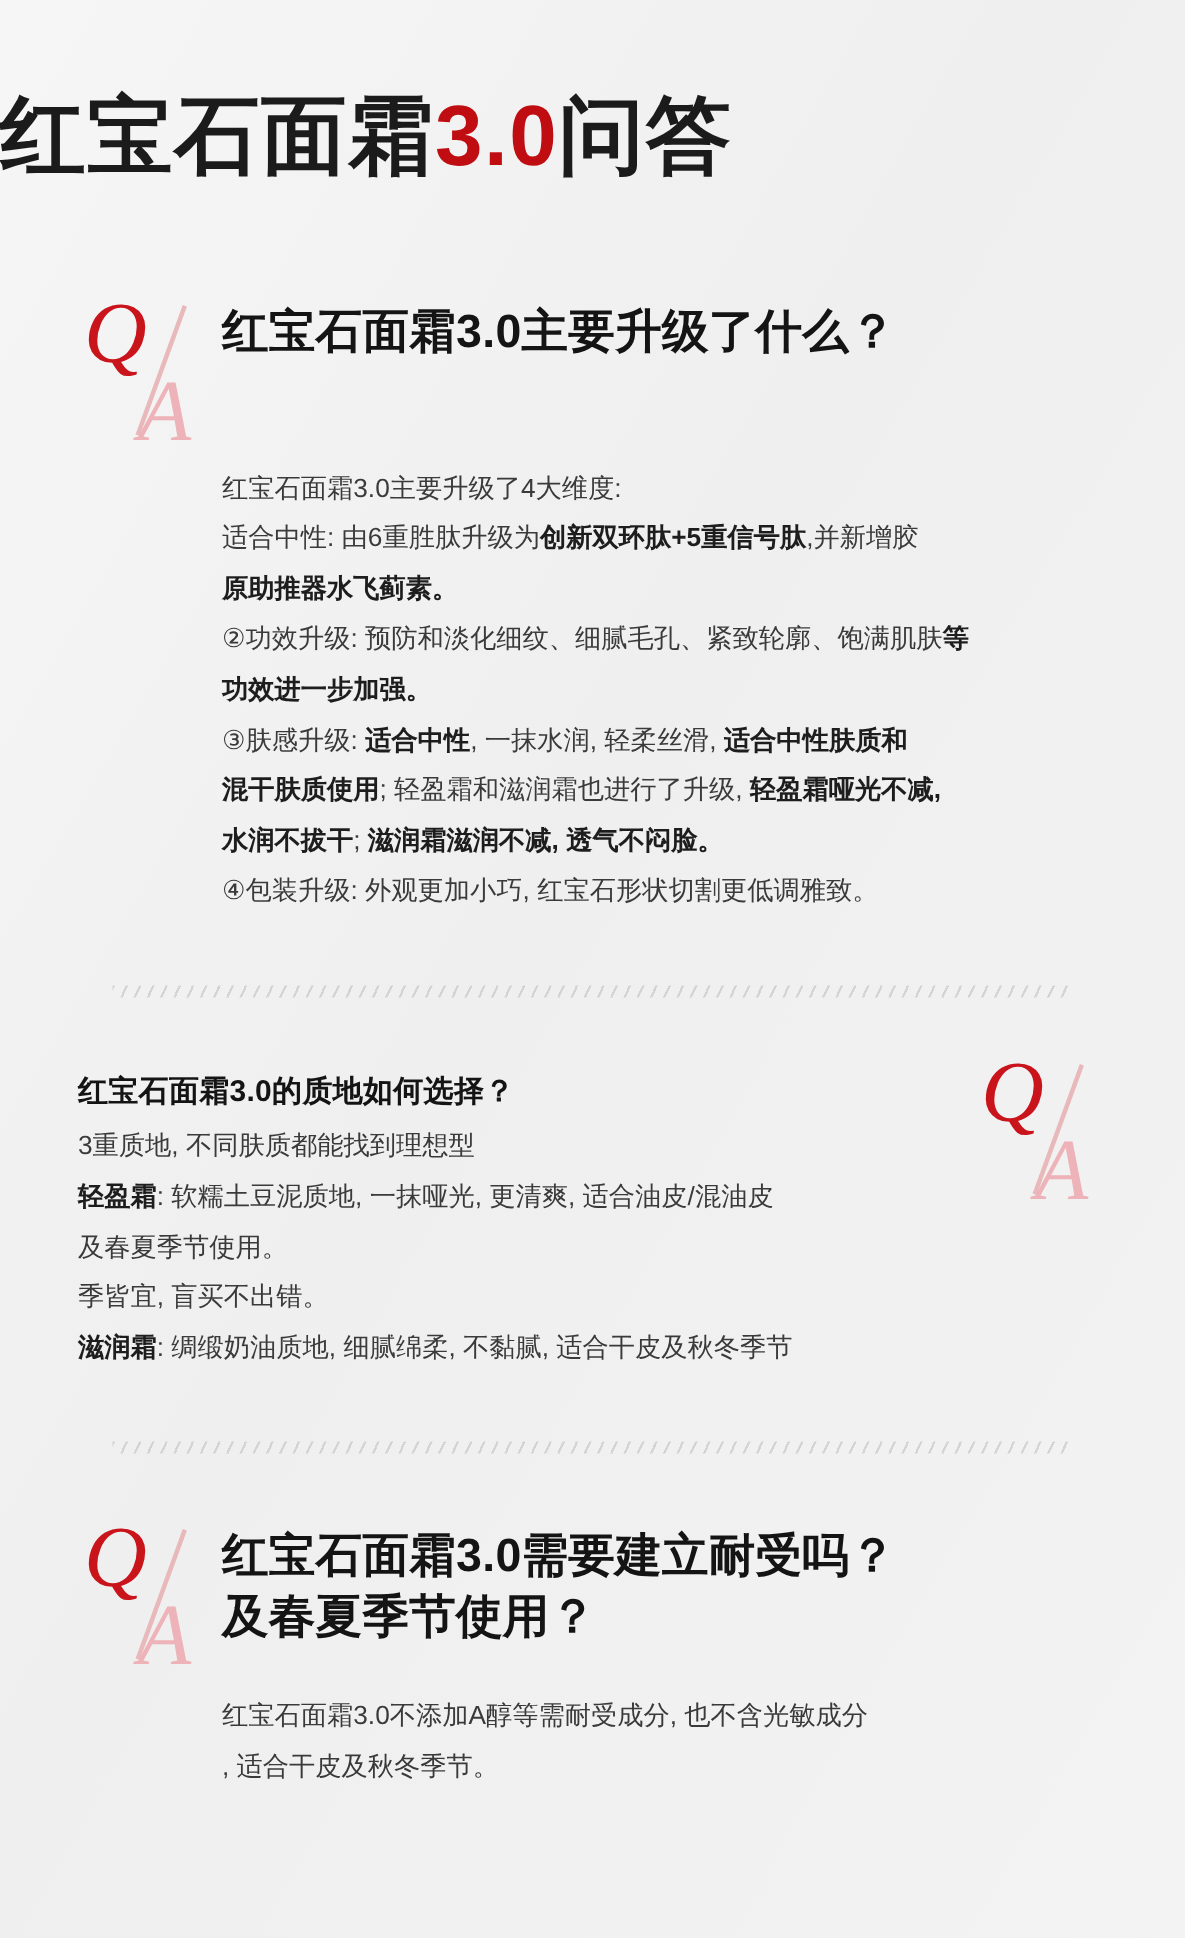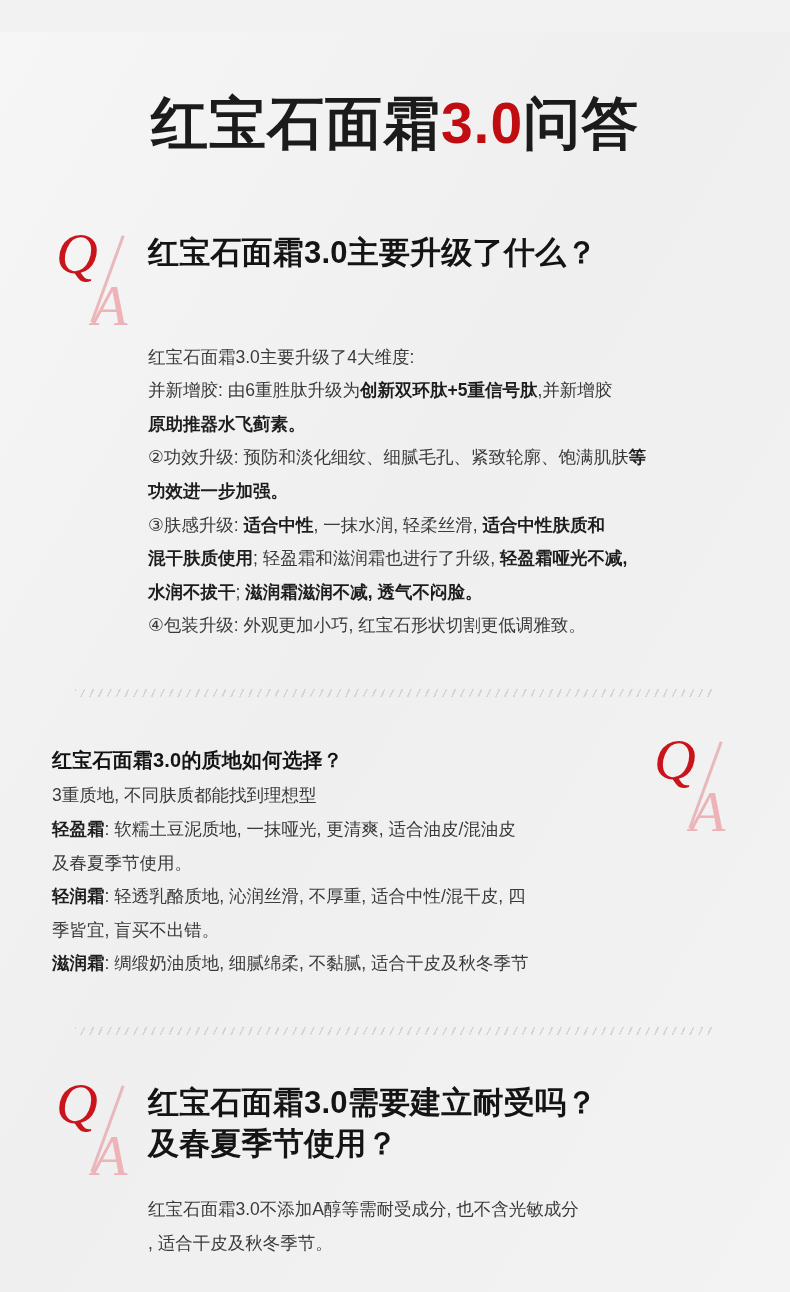--- a/index.html
+++ b/index.html
@@ -19,22 +19,20 @@
     position: relative;
     width: 790px;
     height: 1292px;
     background: linear-gradient(120deg, #f6f6f6 0%, #efefef 45%, #f3f3f3 100%);
     box-sizing: border-box;
   }
 
   
   .title-wrap {
     padding: 60px 0 22px 0;
-    text-align: center;
-    margin-top: 32px;
   }
   .main-title {
     font-size: 57px;
     font-weight: 700;
     letter-spacing: 1px;
     color: #1b1b1b;
     line-height: 1.1;
     display: inline-block;
     white-space: nowrap;
   }
@@ -179,21 +177,21 @@
     <div class="qa-head">
       <div class="qa-mark">
         <span class="q">Q</span>
         <span class="slash"></span>
         <span class="a">A</span>
       </div>
       <div class="q-title">红宝石面霜3.0主要升级了什么？</div>
     </div>
     <div class="answer">
         <p><span>红宝石面霜3.0主要升级了4大维度:</span></p>
-        <p><span>并新增胶: 由6重胜肽升级为</span><span class="b">创新双环肽+5重信号肽</span><span>,并新增胶</span></p>
+        <p><span>适合中性: 由6重胜肽升级为</span><span class="b">创新双环肽+5重信号肽</span><span>,并新增胶</span></p>
         <p><span class="b">原助推器水飞蓟素。</span></p>
         <p><span>②功效升级: 预防和淡化细纹、细腻毛孔、紧致轮廓、饱满肌肤</span><span class="b">等</span></p>
         <p><span class="b">功效进一步加强。</span></p>
         <p><span>③肤感升级: </span><span class="b">适合中性</span><span>, 一抹水润, 轻柔丝滑, </span><span class="b">适合中性肤质和</span></p>
         <p><span class="b">混干肤质使用</span><span>; 轻盈霜和滋润霜也进行了升级, </span><span class="b">轻盈霜哑光不减,</span></p>
         <p><span class="b">水润不拔干</span><span>; </span><span class="b">滋润霜滋润不减, 透气不闷脸。</span></p>
         <p><span>④包装升级: 外观更加小巧, 红宝石形状切割更低调雅致。</span></p>
       </div>
   </div>
 
@@ -207,21 +205,20 @@
       <div class="qa-mark qa-mark-right">
         <span class="q">Q</span>
         <span class="slash"></span>
         <span class="a">A</span>
       </div>
     </div>
     <div class="answer">
         <p><span>3重质地, 不同肤质都能找到理想型</span></p>
         <p><span class="b">轻盈霜</span><span>: 软糯土豆泥质地, 一抹哑光, 更清爽, 适合油皮/混油皮</span></p>
         <p><span>及春夏季节使用。</span></p>
-        <p><span class="b">轻润霜</span><span>: 轻透乳酪质地, 沁润丝滑, 不厚重, 适合中性/混干皮, 四</span></p>
         <p><span>季皆宜, 盲买不出错。</span></p>
         <p><span class="b">滋润霜</span><span>: 绸缎奶油质地, 细腻绵柔, 不黏腻, 适合干皮及秋冬季节</span></p>
       </div>
   </div>
 
   <div class="sp-b"></div>
   <div class="divider"></div>
   <div class="sp-d"></div>
 
   <div class="qa-block block3">

